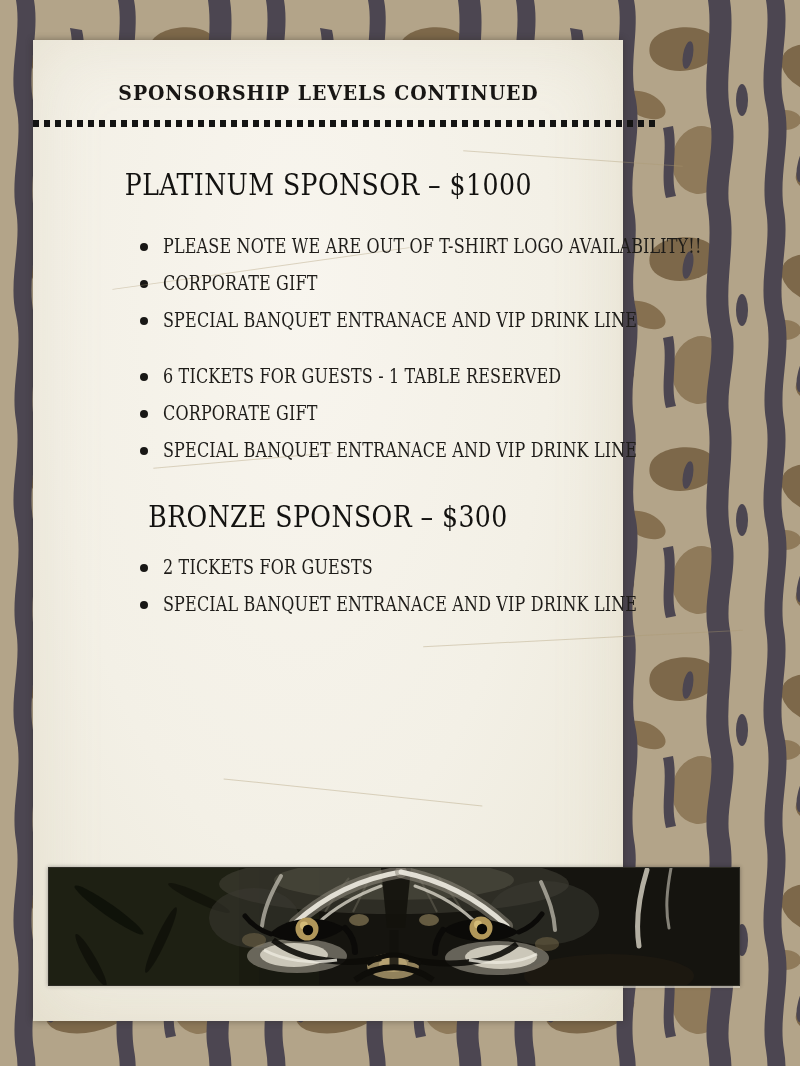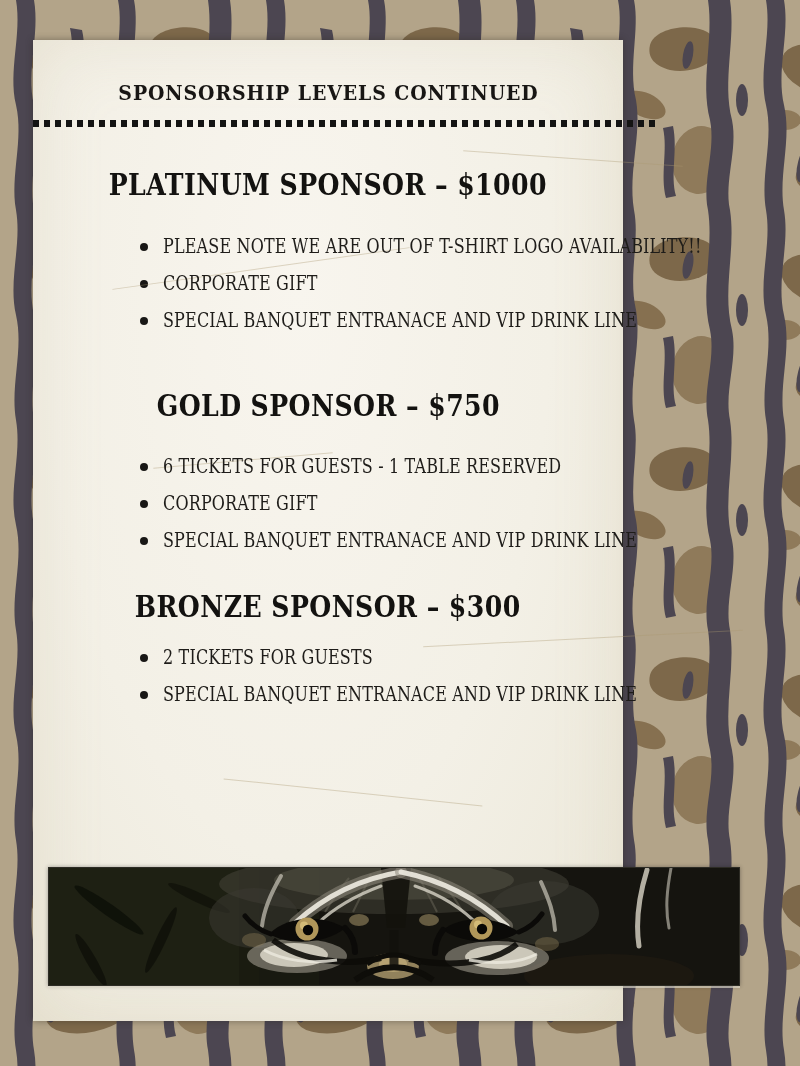--- a/index.html
+++ b/index.html
@@ -24,21 +24,21 @@
   .doc-title{
     margin:0;padding-top:42px;text-align:center;
     font-size:21px;font-weight:bold;color:#181614;letter-spacing:1px;line-height:22px;
   }
   .cond{display:inline-block;transform:scaleX(.9);transform-origin:center;white-space:nowrap;}
   .divider{
     width:622px;height:7px;margin:16px auto 0;
     background:repeating-linear-gradient(90deg,#141413 0,#141413 6px,rgba(0,0,0,0) 6px,rgba(0,0,0,0) 11px);
   }
   .level-heading{
-    margin:0;text-align:center;font-size:30px;font-weight:bold;
+    margin:0;text-align:center;font-size:30px;font-weight:normal;
     color:#131210;letter-spacing:.5px;line-height:32px;
   }
   .level-heading .cond{transform:scaleX(.84);}
   .benefits{list-style:none;margin:0;padding:0 0 0 107px;}
   .benefits li{display:flex;align-items:center;margin-bottom:14px;line-height:23px;
     font-size:20px;color:#1e1c19;}
   .bullet-dot{flex:0 0 8px;width:8px;height:8px;border-radius:50%;background:#181715;margin-right:15px;}
   .li-text{display:inline-block;transform:scaleX(.8);transform-origin:left center;
     white-space:nowrap;letter-spacing:.2px;}
   #platinum-heading{margin-top:42px;}
@@ -125,21 +125,20 @@
     <li>
         <span class="bullet-dot"></span>
         <span class="li-text">CORPORATE GIFT</span>
       </li>
     <li>
         <span class="bullet-dot"></span>
         <span class="li-text">SPECIAL BANQUET ENTRANACE AND VIP DRINK LINE</span>
       </li>
   </ul>
 
-  <h2 class="level-heading" id="gold-heading"><span class="cond">GOLD SPONSOR – $750</span></h2>
   <ul class="benefits" id="gold-list">
     <li>
         <span class="bullet-dot"></span>
         <span class="li-text">6 TICKETS FOR GUESTS - 1 TABLE RESERVED</span>
       </li>
     <li>
         <span class="bullet-dot"></span>
         <span class="li-text">CORPORATE GIFT</span>
       </li>
     <li>

